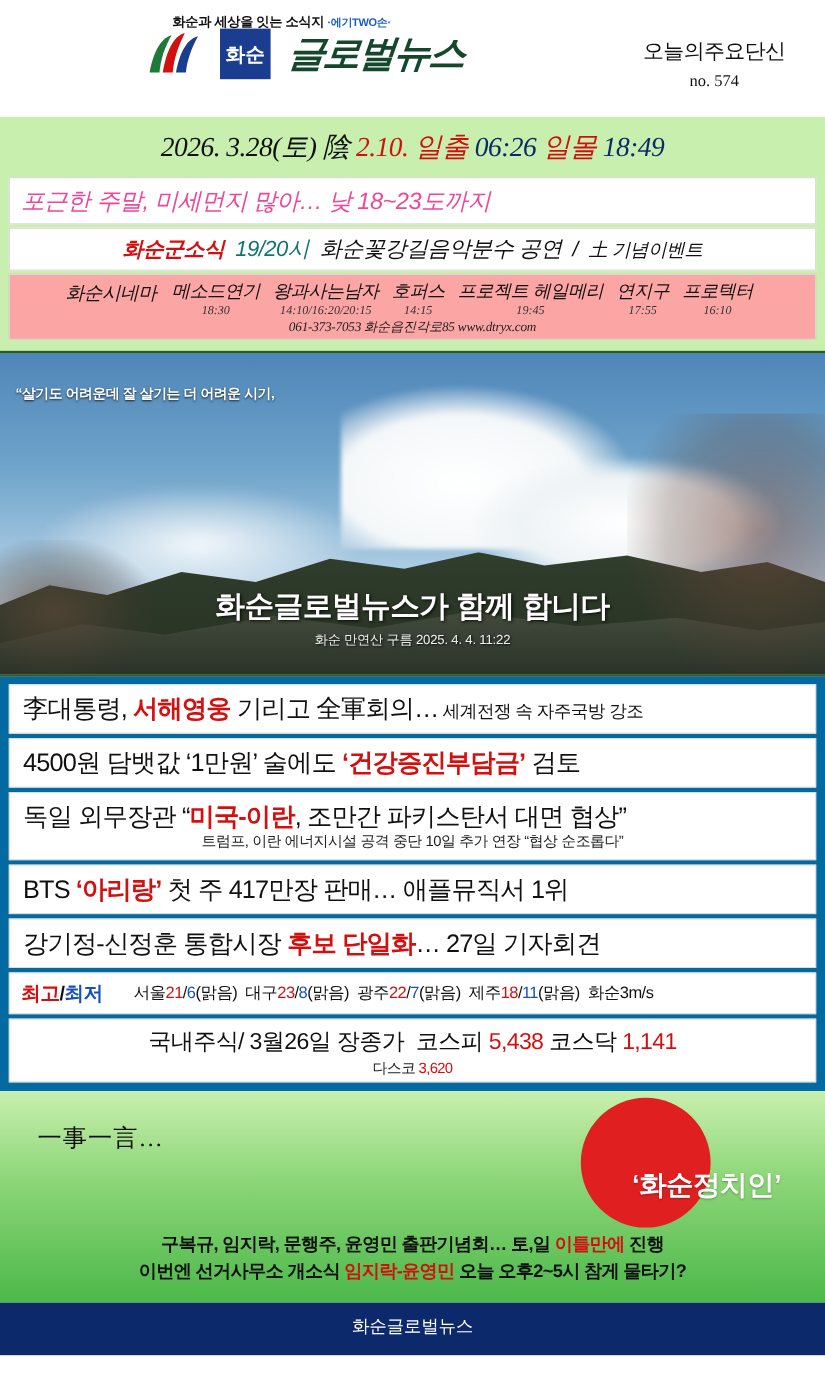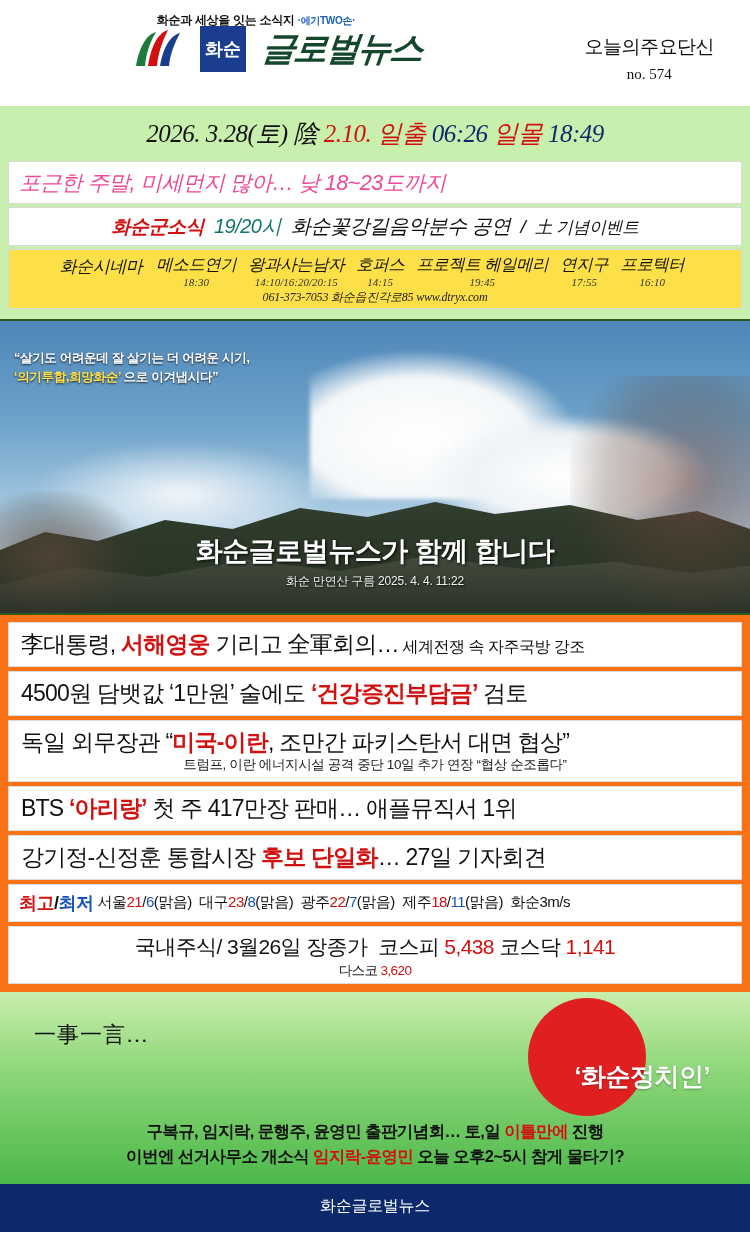--- a/index.html
+++ b/index.html
@@ -137,21 +137,21 @@
     font-size: 19px;
     letter-spacing: -0.5px;
   }
   .row-news .tag { color: #d31010; font-weight: bold; font-size: 19px; }
   .row-news .time { color: #0f766e; font-size: 20px; }
   .row-news .headline { color: #111; font-size: 20px; }
   .row-news .sep { color: #111; }
   .row-news .tail { color: #111; font-size: 17px; }
 
   .cinema {
-    background: #fde047;
+    background: #fca5a5;
     border: 1px solid #d8d8d8;
     margin: 3px 0 2px 0;
     padding: 4px 8px 2px 8px;
   }
   .cinema-line {
     display: flex;
     align-items: flex-start;
     justify-content: center;
     gap: 0px;
   }
@@ -278,21 +278,21 @@
     top: 252px;
     text-align: center;
     color: #f0f0f0;
     font-size: 12px;
     text-shadow: 1px 1px 2px rgba(0,0,0,0.85);
     letter-spacing: -0.2px;
   }
 
   
   .headlines {
-    background: #f97316;
+    background: #0369a1;
     padding: 3px 8px 4px 8px;
   }
   .hl-row {
     background: #ffffff;
     border: 1px solid #dcdcdc;
     margin: 4px 0;
     padding: 7px 12px;
     font-size: 23px;
     color: #111;
     letter-spacing: -0.8px;
@@ -309,21 +309,21 @@
     margin-top: 1px;
   }
 
   .hl-weather {
     background: #ffffff;
     border: 1px solid #dcdcdc;
     margin: 4px 0;
     padding: 6px 10px;
     display: flex;
     align-items: center;
-    gap: 4px;
+    gap: 28px;
     font-size: 15px;
     letter-spacing: -0.5px;
   }
   .hl-weather .lbl {
     font-size: 18px;
     font-weight: bold;
     white-space: nowrap;
   }
   .hl-weather .lbl .hi { color: #d31010; }
   .hl-weather .lbl .slash { color: #111; }
@@ -494,23 +494,20 @@
     <div class="cloud3"></div>
     <div class="cloud1"></div>
     <div class="cloud2"></div>
     <div class="mountain"></div>
     <div class="mountain2"></div>
     <div class="tree-left"></div>
     <div class="tree-right"></div>
 
     <div class="photo-quote">
       <div>“살기도 어려운데 잘 살기는 더 어려운 시기,</div>
-      <div>
-        <span class="hl">‘의기투합,희망화순’</span><span> 으로 이겨냅시다”</span>
-      </div>
     </div>
 
     <div class="photo-caption-main">화순글로벌뉴스가 함께 합니다</div>
     <div class="photo-caption-sub">화순 만연산 구름 2025. 4. 4. 11:22</div>
   </div>
 
   <div class="headlines">
 
     <div class="hl-row">
       <span>李대통령, </span><span class="red">서해영웅</span><span> 기리고 全軍회의…</span><span class="small"> 세계전쟁 속 자주국방 강조</span>

